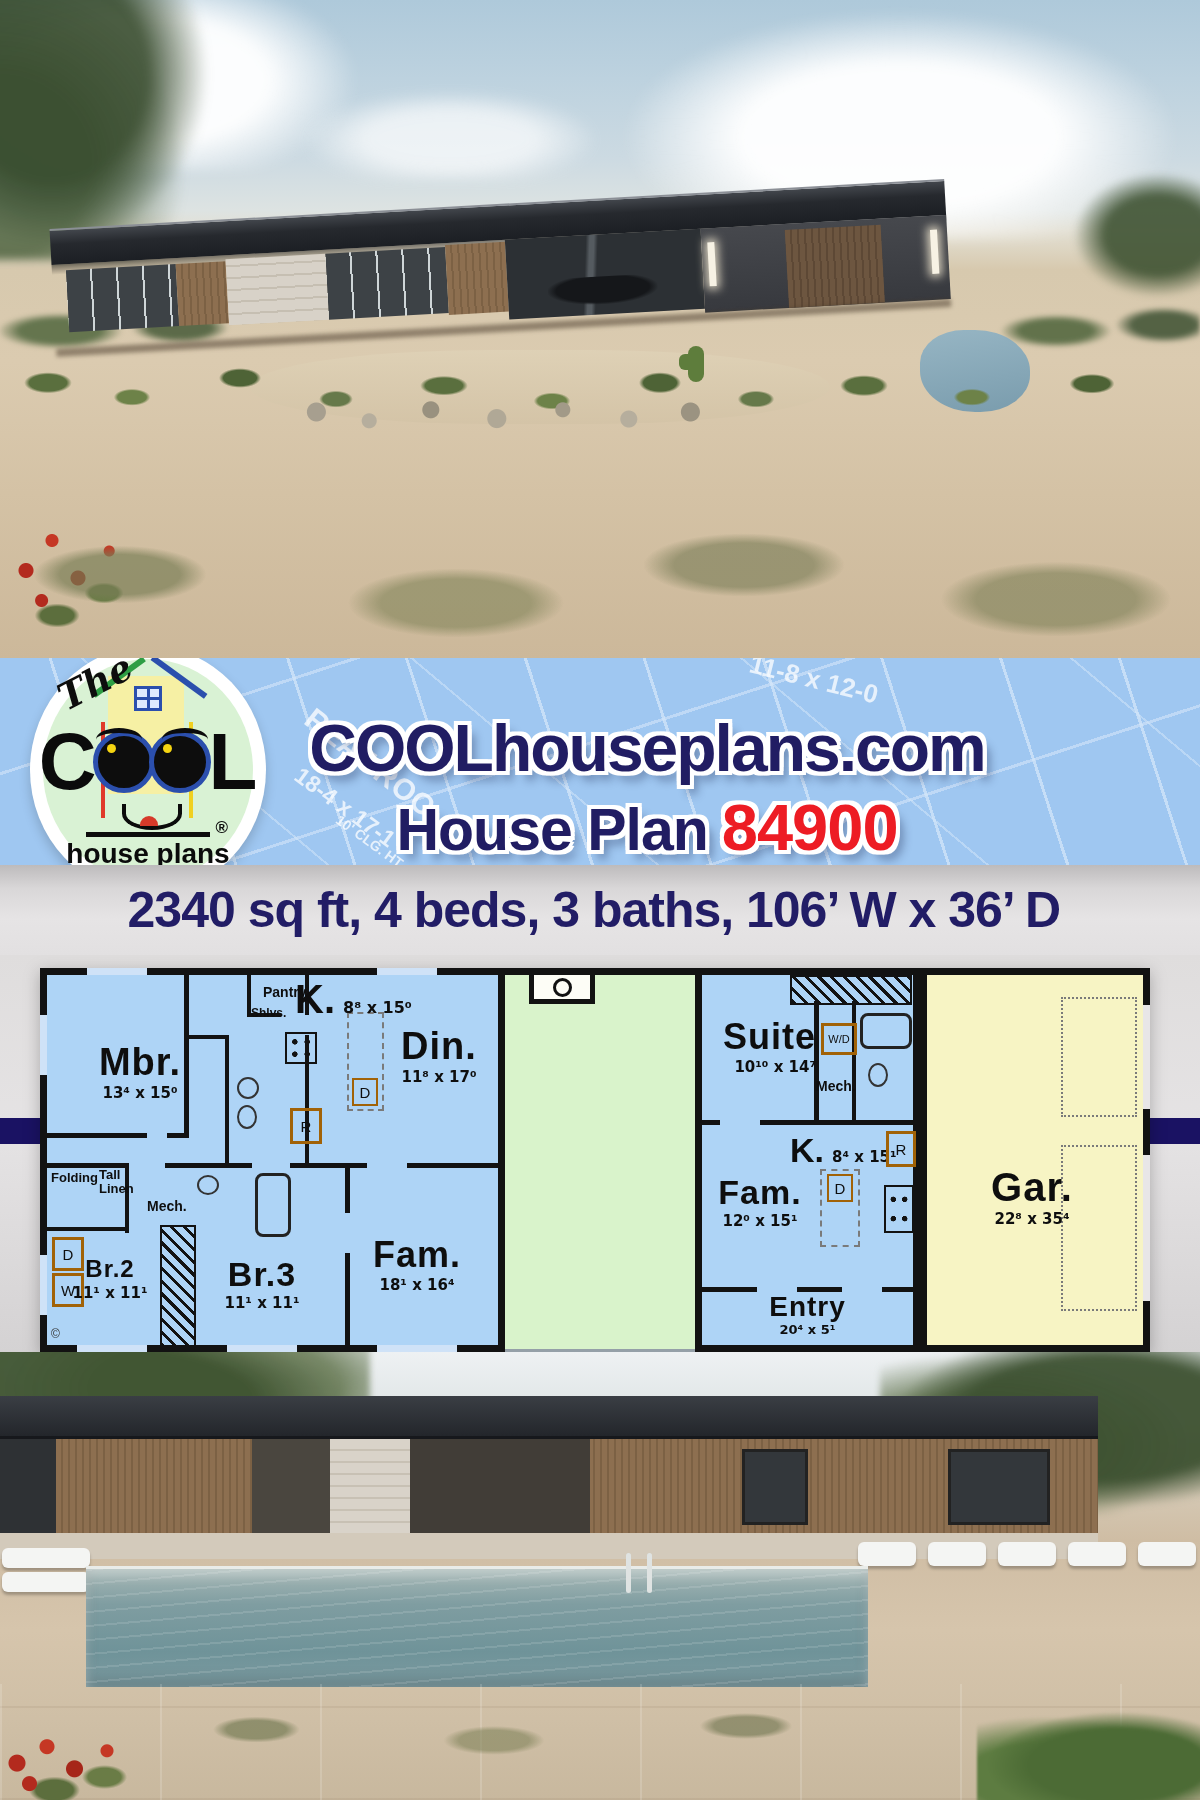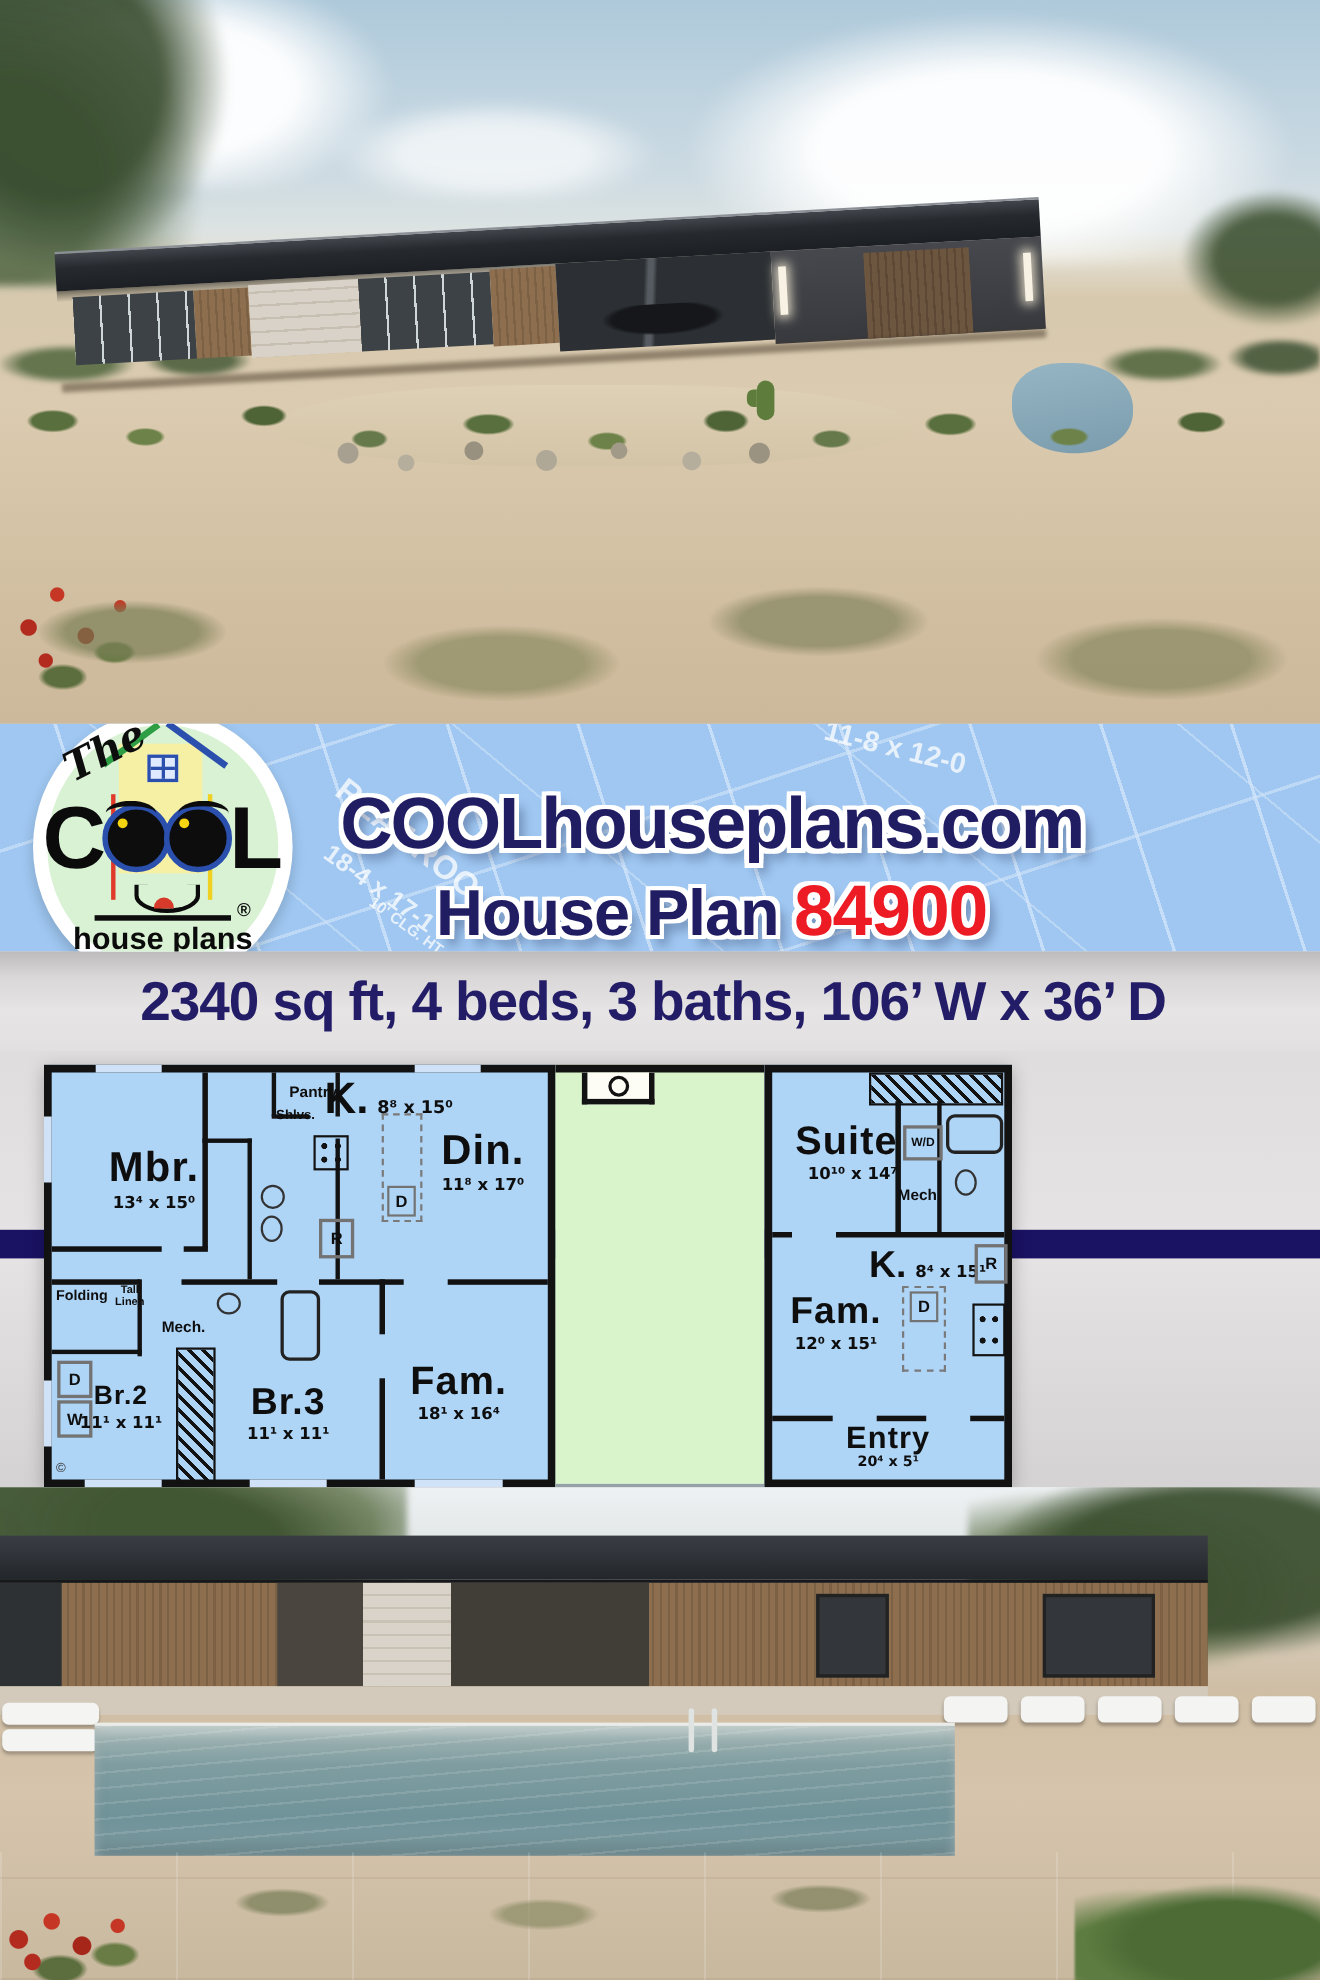--- a/index.html
+++ b/index.html
@@ -116,21 +116,21 @@
   .wing.gar{width:230px;background:#f7f4c4;}
   .w{position:absolute;background:#121212;}
   .wgap{position:absolute;background:#cfe2f7;}
   .room{position:absolute;text-align:center;color:#0e0e0e;}
   .room .nm{font-weight:bold;font-size:36px;line-height:1;letter-spacing:1px;white-space:nowrap;}
   .room .dm{font-weight:bold;font-size:15px;font-family:"DejaVu Sans",sans-serif;margin-top:3px;white-space:nowrap;}
   .room-inline{position:absolute;display:flex;align-items:baseline;gap:8px;color:#0e0e0e;white-space:nowrap;}
   .room-inline .nm{font-weight:bold;font-size:40px;line-height:1;}
   .room-inline .dm{font-weight:bold;font-size:16px;font-family:"DejaVu Sans",sans-serif;}
   .slbl{position:absolute;font-weight:bold;font-size:14px;color:#0e0e0e;line-height:1.05;white-space:nowrap;}
-  .boxlbl{position:absolute;border:3px solid #737373;display:flex;align-items:center;justify-content:center;font-weight:bold;font-size:15px;color:#0e0e0e;}
+  .boxlbl{position:absolute;border:3px solid #a16207;display:flex;align-items:center;justify-content:center;font-weight:normal;font-size:15px;color:#0e0e0e;}
   .hatch{position:absolute;border:2px solid #121212;background:repeating-linear-gradient(45deg,#121212 0 3px,transparent 3px 9px);}
   .dashfix{position:absolute;border:2px dashed #7a7a7a;}
   .range{position:absolute;border:2px solid #121212;background-image:
     radial-gradient(circle at 28% 28%,#121212 2.5px,transparent 3px),
     radial-gradient(circle at 72% 28%,#121212 2.5px,transparent 3px),
     radial-gradient(circle at 28% 72%,#121212 2.5px,transparent 3px),
     radial-gradient(circle at 72% 72%,#121212 2.5px,transparent 3px);}
   .tub{position:absolute;border:3px solid #222;border-radius:8px;}
   .oval{position:absolute;border:2px solid #333;border-radius:50%;}
   .porch-light{position:absolute;border:5px solid #121212;border-top:none;background:#fdfdf6;display:flex;align-items:center;justify-content:center;}
@@ -313,21 +313,21 @@
         <div class="slbl" style="left:204px;top:32px;font-size:12px;">Shlvs.</div>
         <div class="room-inline" style="left:248px;top:4px;">
           <span class="nm">K.</span>
           <span class="dm">8⁸ x 15⁰</span>
         </div>
         <div class="room" style="left:332px;top:52px;width:120px;">
           <div class="nm" style="font-size:38px;">Din.</div>
           <div class="dm">11⁸ x 17⁰</div>
         </div>
         <div class="slbl" style="left:4px;top:196px;font-size:13px;">Folding</div>
-        <div class="slbl" style="left:52px;top:193px;width:38px;white-space:normal;text-align:center;font-size:10px;">Tall Linen</div>
+        <div class="slbl" style="left:52px;top:193px;width:38px;white-space:normal;text-align:left;font-size:13px;">Tall Linen</div>
         <div class="slbl" style="left:100px;top:224px;">Mech.</div>
         <div class="room" style="left:8px;top:282px;width:110px;">
           <div class="nm" style="font-size:24px;">Br.2</div>
           <div class="dm">11¹ x 11¹</div>
         </div>
         <div class="room" style="left:155px;top:282px;width:120px;">
           <div class="nm" style="font-size:34px;">Br.3</div>
           <div class="dm">11¹ x 11¹</div>
         </div>
         <div class="room" style="left:295px;top:262px;width:150px;">
@@ -372,20 +372,30 @@
         </div>
         <div class="w" style="left:0;top:312px;width:55px;height:5px;"></div>
         <div class="w" style="left:95px;top:312px;width:45px;height:5px;"></div>
         <div class="w" style="left:180px;top:312px;width:31px;height:5px;"></div>
         <div class="room" style="left:10px;right:10px;top:318px;">
           <div class="nm" style="font-size:28px;">Entry</div>
           <div class="dm" style="font-size:13px;margin-top:1px;">20⁴ x 5¹</div>
         </div>
       </div>
 
+      <div class="wing gar">
+        <div class="dashfix" style="left:134px;top:22px;width:72px;height:116px;border-style:dotted;"></div>
+        <div class="dashfix" style="left:134px;top:170px;width:72px;height:162px;border-style:dotted;"></div>
+        <div class="doorgap" style="right:-7px;top:30px;width:7px;height:104px;"></div>
+        <div class="doorgap" style="right:-7px;top:180px;width:7px;height:146px;"></div>
+        <div class="room" style="left:30px;top:192px;width:150px;">
+          <div class="nm" style="font-size:40px;">Gar.</div>
+          <div class="dm">22⁸ x 35⁴</div>
+        </div>
+      </div>
 
     </div>
   </section>
 
   <section class="photo-bottom">
     <div class="b-tree" style="left:-30px;top:-12px;width:400px;height:150px;background:radial-gradient(ellipse at 20% 40%,rgba(62,83,48,.95) 0 45%,transparent 66%),radial-gradient(ellipse at 62% 32%,rgba(88,108,66,.8) 0 35%,transparent 62%);"></div>
     <div class="b-tree" style="right:-20px;top:-12px;width:340px;height:175px;background:radial-gradient(ellipse at 65% 45%,rgba(60,80,48,.95) 0 45%,transparent 66%),radial-gradient(ellipse at 30% 60%,rgba(84,104,62,.8) 0 35%,transparent 62%);"></div>
     <div class="b-roof"></div>
     <div class="b-wall">
       <div class="panel wood" style="left:0;top:0;width:1098px;height:94px;"></div>

